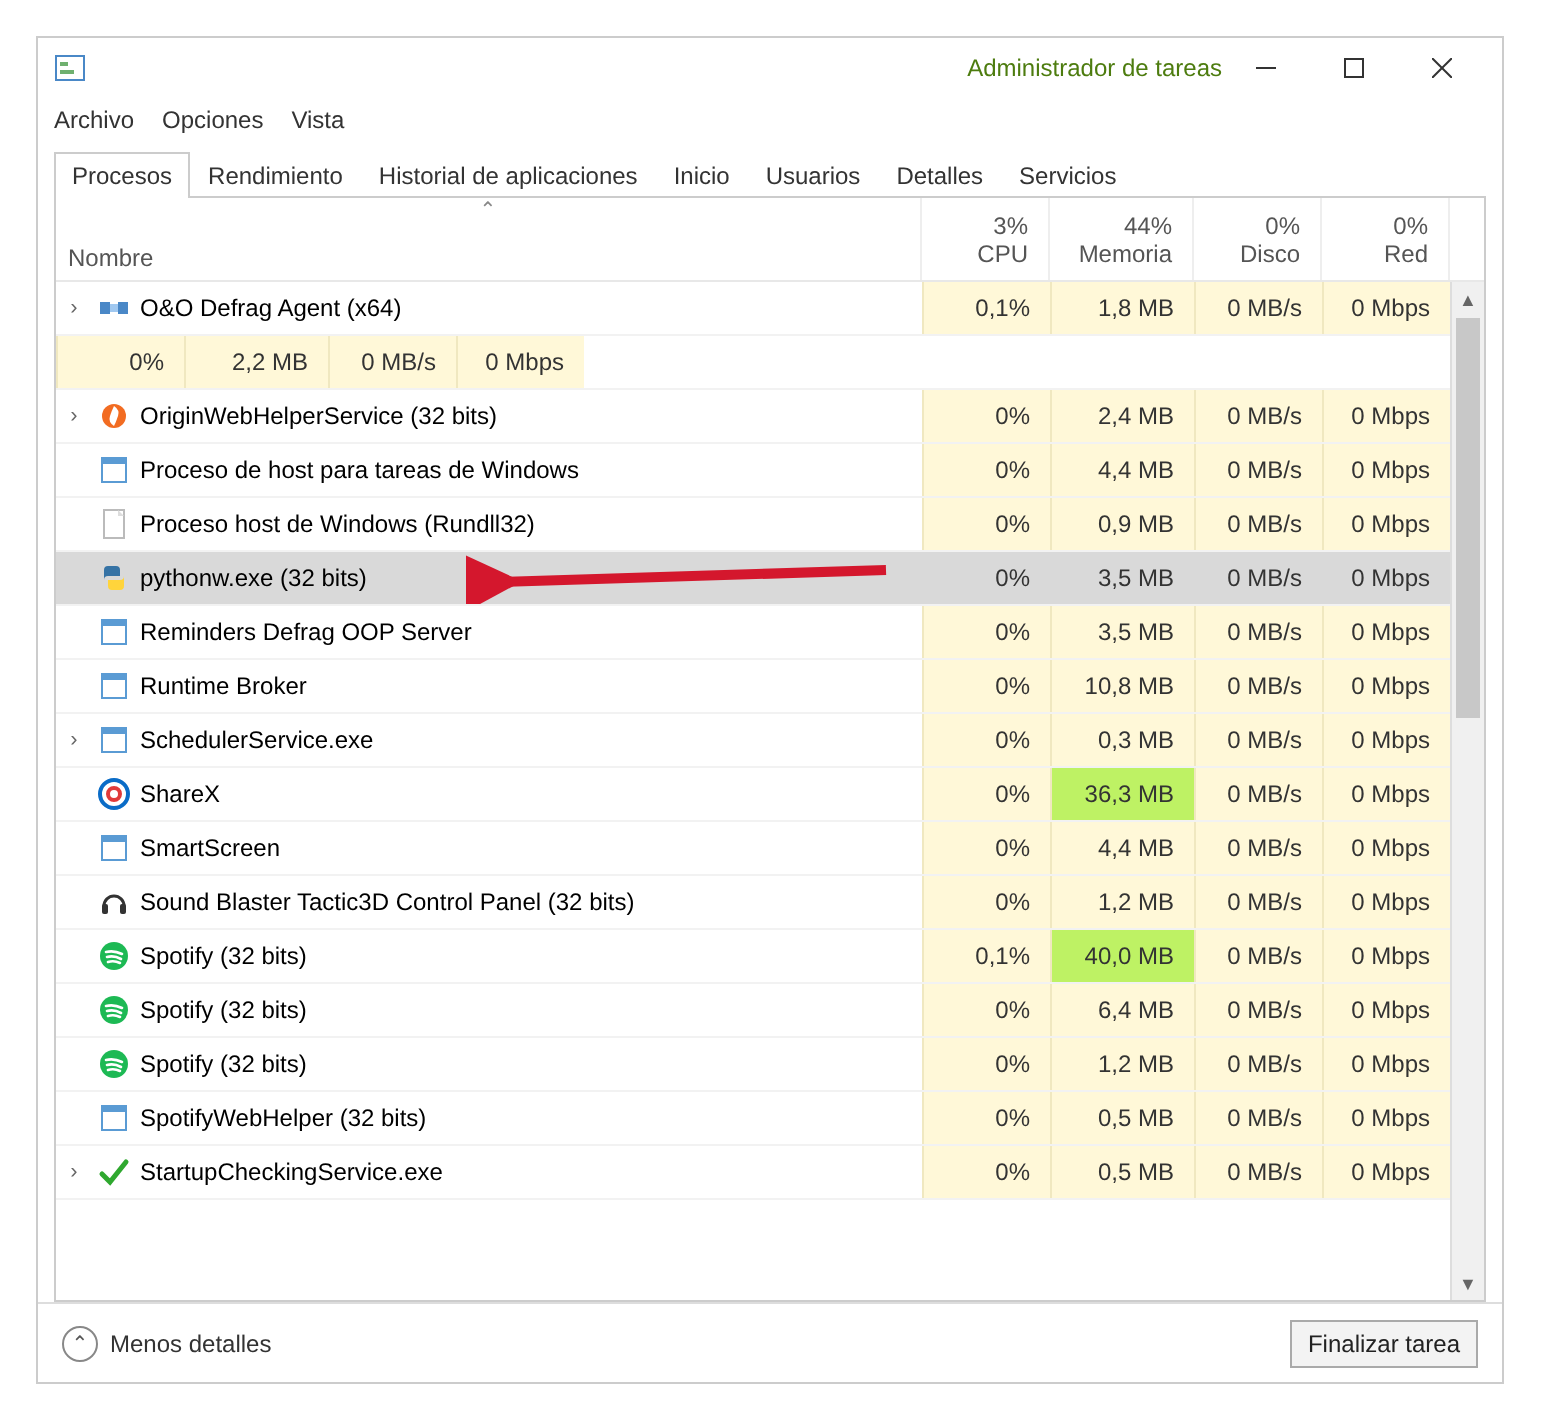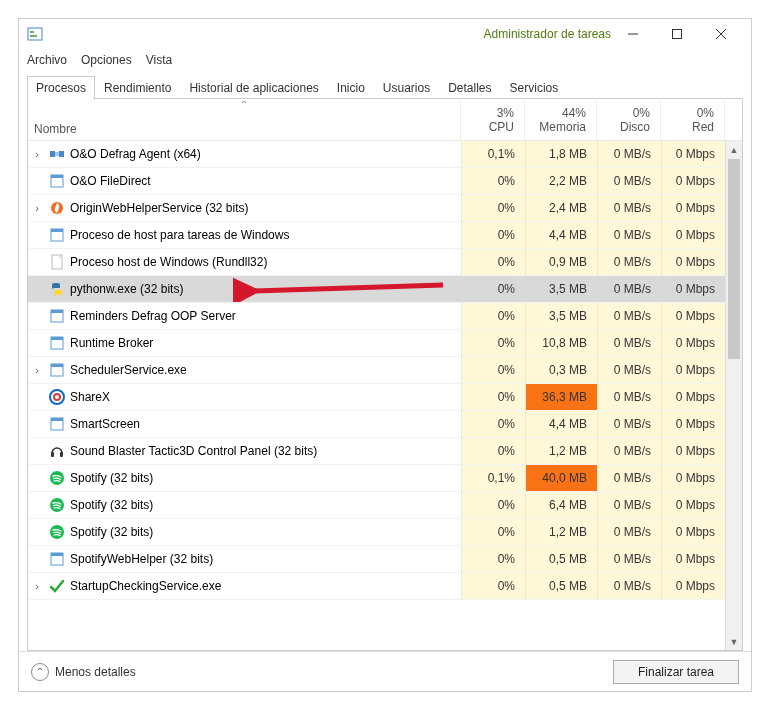--- a/index.html
+++ b/index.html
@@ -23,29 +23,29 @@
 .hdr-col .pct { display: block; text-align: right; }
 .hdr-col .lab { display: block; text-align: right; color: #555; }
 .rows { flex: 1; overflow: hidden; position: relative; }
 .row { display: flex; height: 27px; align-items: center; border-bottom: 1px solid #f2f2f2; }
 .row.selected { background: #d9d9d9; }
 .cell-name { flex: 1; display: flex; align-items: center; gap: 5px; padding-left: 2px; overflow: hidden; white-space: nowrap; }
 .expander { width: 14px; text-align: center; color: #666; font-size: 11px; }
 .proc-icon { width: 16px; height: 16px; flex-shrink: 0; }
 .proc-label { color: #000000; }
 .cell-num { width: 64px; text-align: right; padding-right: 10px; background: #fff8d8; border-left: 1px solid #f0e8c0; color: #333; height: 100%; display: flex; align-items: center; justify-content: flex-end; }
-.cell-num.heat { background: #f97316; }
+.cell-num.heat { background: #bef264; }
 .row.selected .cell-num { background: transparent; border-left-color: transparent; }
 .scrollbar { position: absolute; right: 0; top: 42px; bottom: 0; width: 17px; background: #f0f0f0; border-left: 1px solid #ddd; }
 .scroll-btn { height: 17px; display: flex; align-items: center; justify-content: center; color: #666; font-size: 9px; background: #f0f0f0; }
 .scroll-thumb { position: absolute; top: 18px; left: 2px; right: 2px; height: 200px; background: #c8c8c8; }
 .footer { height: 40px; display: flex; align-items: center; padding: 0 12px; border-top: 1px solid #ddd; justify-content: space-between; }
 .fewer { display: flex; align-items: center; gap: 6px; color: #333; }
 .circ { width: 18px; height: 18px; border: 1px solid #888; border-radius: 50%; display: flex; align-items: center; justify-content: center; font-size: 10px; color: #555; }
-.endbtn { padding: 4px 24px; border: 1px solid #aaa; background: #f3f3f3; color: #222; }
+.endbtn { padding: 4px 8px; border: 1px solid #aaa; background: #f3f3f3; color: #222; }
 .arrow-annot { position: absolute; left: 205px; top: 175px; pointer-events: none; }
 </style>
 </head>
 <body>
 
 <div class="window">
 
   <div class="titlebar">
     <svg class="titlebar-icon" viewBox="0 0 16 16">
         <rect x="1" y="2" width="14" height="12" fill="none" stroke="#4a88c7" stroke-width="1"></rect>
@@ -125,28 +125,20 @@
               </svg></span>
             <span class="proc-label">O&amp;O Defrag Agent (x64)</span>
           </div>
           <div class="cell-num">0,1%</div>
           <div class="cell-num" style="width:72px">1,8 MB</div>
           <div class="cell-num">0 MB/s</div>
           <div class="cell-num">0 Mbps</div>
           <div style="width:17px"></div>
         </div>
         <div class="row">
-          <div class="cell-name">
-            <span class="expander"></span>
-            <span class="proc-icon"><svg viewBox="0 0 16 16">
-                <rect x="2" y="2" width="12" height="12" fill="none" stroke="#5a9bd4"></rect>
-                <rect x="2" y="2" width="12" height="3" fill="#5a9bd4"></rect>
-              </svg></span>
-            <span class="proc-label">O&amp;O FileDirect</span>
-          </div>
           <div class="cell-num">0%</div>
           <div class="cell-num" style="width:72px">2,2 MB</div>
           <div class="cell-num">0 MB/s</div>
           <div class="cell-num">0 Mbps</div>
           <div style="width:17px"></div>
         </div>
         <div class="row">
           <div class="cell-name">
             <span class="expander">›</span>
             <span class="proc-icon"><svg viewBox="0 0 16 16">

